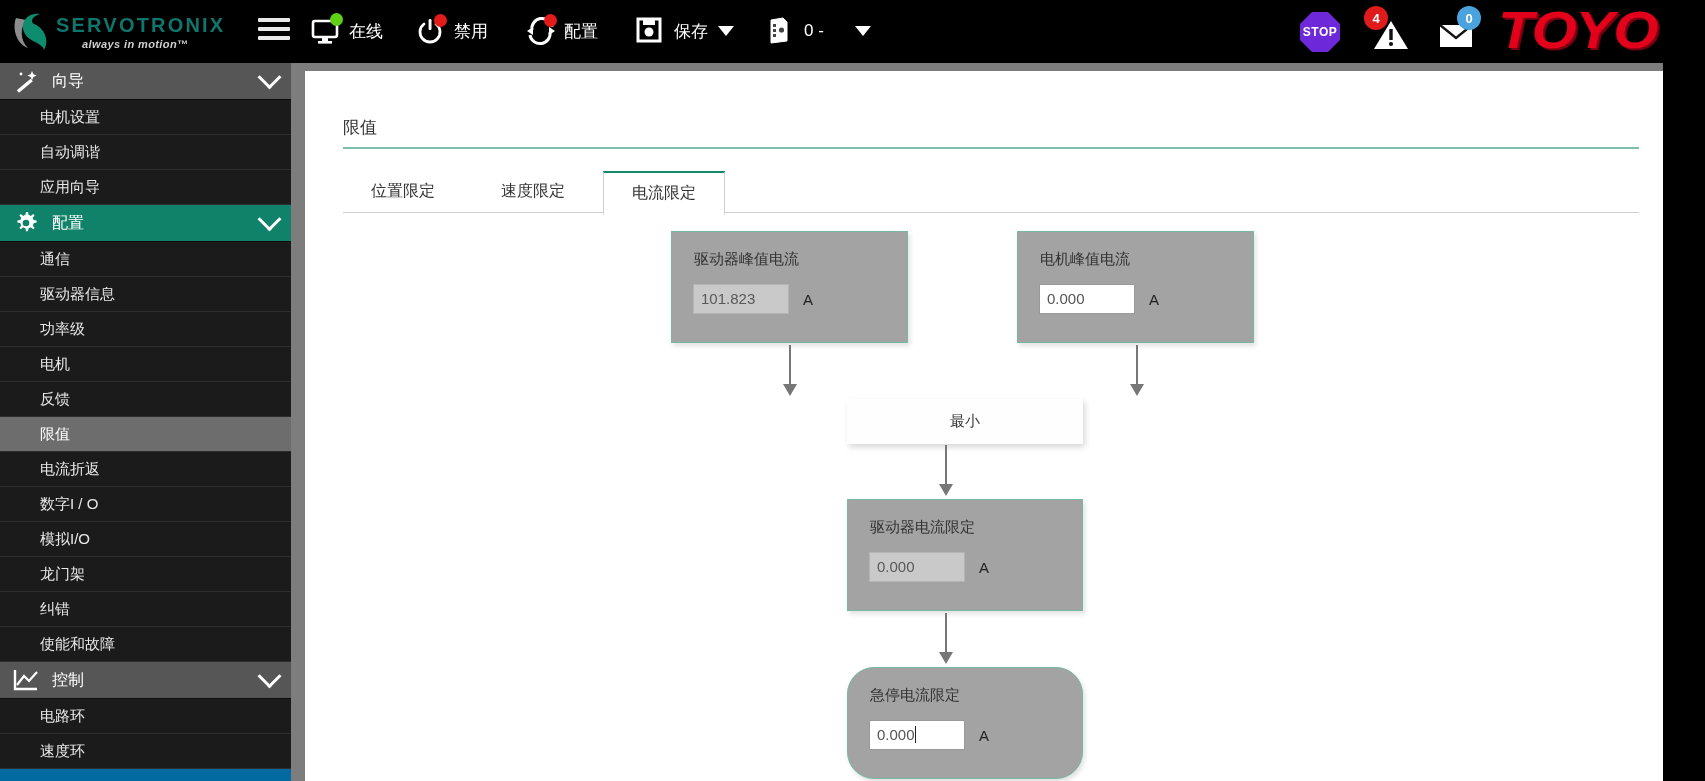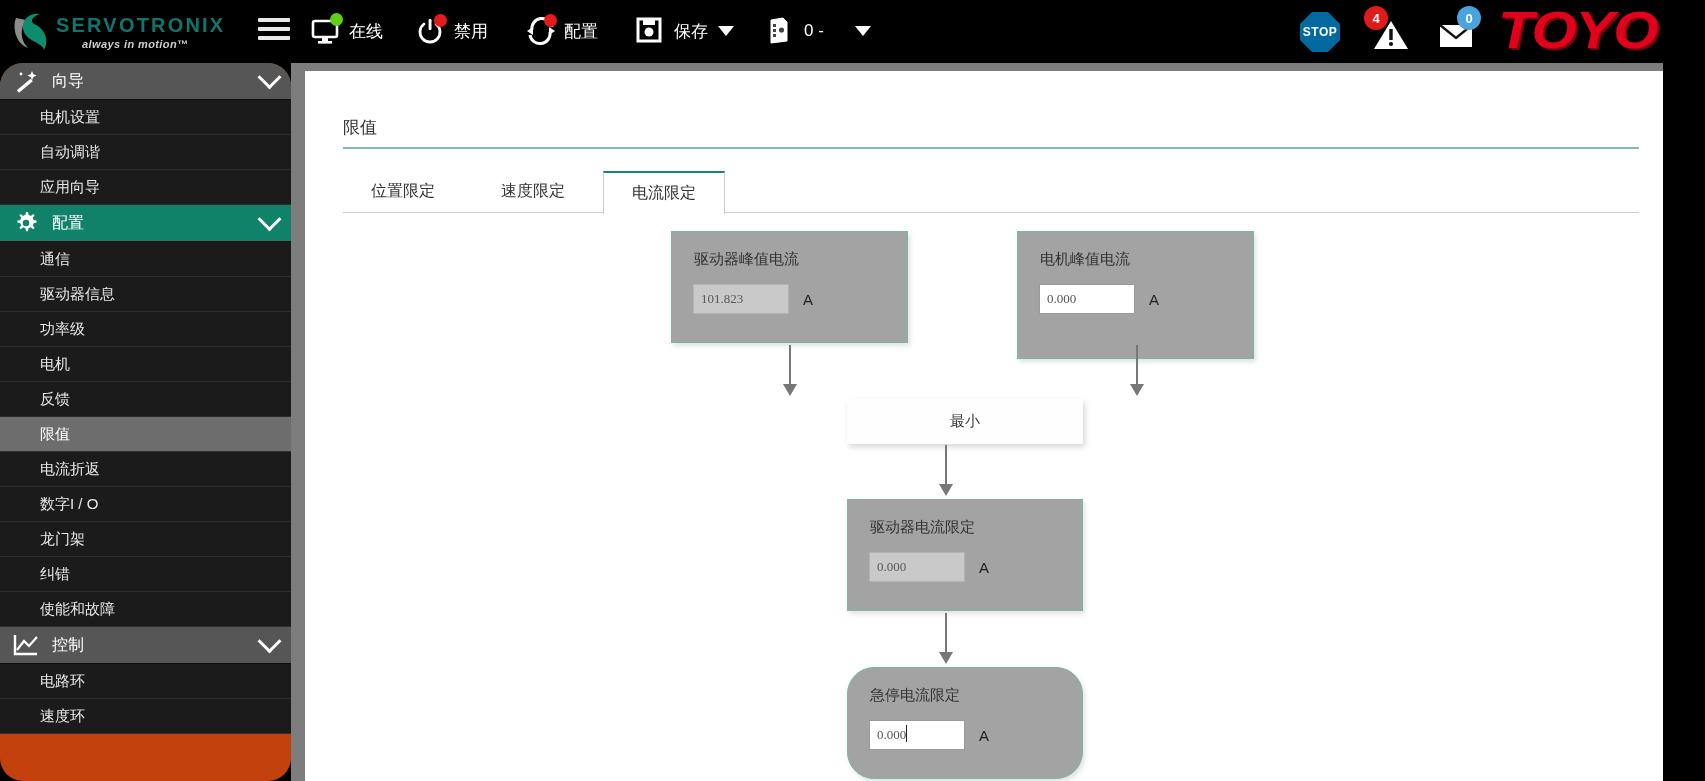--- a/index.html
+++ b/index.html
@@ -22,42 +22,42 @@
   .hamb i{display:block;height:4px;background:#e9e9e9;margin-bottom:5px;border-radius:1px;}
 
   .tbitem{position:absolute;top:10px;height:42px;display:flex;align-items:center;color:#fff;font-size:17px;cursor:pointer;}
   .tbitem .lbl{margin-left:9px;white-space:nowrap;}
   .ic{position:relative;width:30px;height:30px;display:inline-block;}
   .reddot{position:absolute;right:-2px;top:-2px;width:13px;height:13px;border-radius:50%;background:#e31b1b;}
   .greendot{position:absolute;right:-3px;top:-3px;width:13px;height:13px;border-radius:50%;background:#5fd015;}
 
   .caret{width:0;height:0;border-left:8px solid transparent;border-right:8px solid transparent;border-top:10px solid #fff;margin-left:10px;}
   .stop{position:absolute;left:1300px;top:12px;width:40px;height:40px;cursor:pointer;}
-  .stop .oct{width:40px;height:40px;background:#0369a1;
+  .stop .oct{width:40px;height:40px;background:#6d28d9;
     clip-path:polygon(30% 0,70% 0,100% 30%,100% 70%,70% 100%,30% 100%,0 70%,0 30%);
     display:flex;align-items:center;justify-content:center;}
   .stop .oct span{color:#fff;font-size:12px;font-weight:bold;letter-spacing:.5px;}
 
   .warnwrap{position:absolute;left:1370px;top:12px;width:42px;height:42px;cursor:pointer;}
   .mailwrap{position:absolute;left:1435px;top:12px;width:42px;height:42px;cursor:pointer;}
   .badge{position:absolute;left:-6px;top:-6px;width:24px;height:24px;border-radius:50%;display:flex;
     align-items:center;justify-content:center;color:#fff;font-size:13px;font-weight:bold;}
   .badge.red{background:#e01b1b;}
   .badge.blue{background:#4ba3dd;left:auto;right:-4px;}
 
   .toyo{position:absolute;left:1498px;top:2px;width:200px;height:92px;}
   .toyo-word{position:absolute;left:0;top:2px;font-size:52px;font-weight:bold;font-style:italic;color:#e2001a;
     letter-spacing:-1px;line-height:1;transform:scaleX(1.12);transform-origin:left top;
     text-shadow:2px 2px 0 #7a0010;}
   .toyo-rule{position:absolute;left:4px;top:62px;width:190px;height:2px;background:#3a3a3a;}
   .toyo-sub{position:absolute;left:6px;top:66px;font-size:15px;font-weight:bold;color:#2a2a2a;letter-spacing:4px;
     text-shadow:0 1px 0 #555;}
 
   
-  .sidebar{position:absolute;left:0;top:63px;width:291px;height:718px;background:#c2410c;overflow:hidden;border-radius:23px;}
+  .sidebar{position:absolute;left:0;top:63px;width:291px;height:718px;background:#0369a1;overflow:hidden;}
   .grp{display:flex;align-items:center;height:36px;background:#565656;color:#fff;font-size:16px;cursor:pointer;
        border-bottom:1px solid #0d0d0d;}
   .grp.active{background:#10826a;}
   .grp .gicon{width:52px;display:flex;justify-content:center;align-items:center;}
   .grp .gname{flex:1;}
   .grp .gchev{width:44px;display:flex;justify-content:center;}
   .chev{width:14px;height:14px;border-right:3px solid #fff;border-bottom:3px solid #fff;transform:rotate(45deg) translate(-3px,-3px);}
   .sub{height:34px;display:flex;align-items:center;padding-left:40px;color:#e8e8e8;font-size:15px;
        background:#1b1b1b;border-bottom:1px solid #2e2e2e;cursor:pointer;}
   .sub.sel{background:#6d6d6d;color:#fff;}
@@ -75,21 +75,21 @@
        font-size:16px;color:#333;cursor:pointer;background:transparent;}
   .tab.active{border:1px solid #cfcfcf;border-top:2px solid #16876d;border-bottom:1px solid #fff;background:#fff;z-index:2;}
 
   
   .flow{position:absolute;left:0;top:150px;width:1358px;height:560px;}
   .fbox{position:absolute;border:1px solid #74b8a5;background:#a3a3a3;box-sizing:border-box;
         box-shadow:2px 3px 5px rgba(0,0,0,.12);}
   .fbox .flabel{position:absolute;left:22px;top:18px;font-size:15px;color:#333;}
   .fld{position:absolute;left:21px;top:52px;display:flex;align-items:center;}
   .inp{width:96px;height:30px;border:1px solid #9a9a9a;box-sizing:border-box;background:#fff;color:#555;
-       font-size:13px;padding:0 7px;line-height:28px;font-family:Liberation Serif, serif;}
+       font-size:15px;padding:0 7px;line-height:28px;font-family:Liberation Sans, sans-serif;}
   .inp.dis{background:#c9c9c9;border:1px solid #b4b4b4;color:#595959;}
   .inp.caret-on{position:relative;}
   .cursor{display:inline-block;width:1px;height:17px;background:#222;vertical-align:-3px;margin-left:0px;}
   .unit{margin-left:14px;font-size:15px;color:#222;}
 
   .minbox{position:absolute;background:#fefefe;box-shadow:2px 3px 6px rgba(0,0,0,.16);
           display:flex;align-items:center;justify-content:center;font-size:15px;color:#333;}
 
   .arrow{position:absolute;width:2px;background:#777;}
   .arrow:after{content:"";position:absolute;left:-6px;bottom:-11px;width:0;height:0;
@@ -267,20 +267,23 @@
     <div class="sub sel">
         <span>限值</span>
       </div>
     <div class="sub">
         <span>电流折返</span>
       </div>
     <div class="sub">
         <span>数字I / O</span>
       </div>
     <div class="sub">
+        <span>模拟I/O</span>
+      </div>
+    <div class="sub">
         <span>龙门架</span>
       </div>
     <div class="sub">
         <span>纠错</span>
       </div>
     <div class="sub">
         <span>使能和故障</span>
       </div>
 
     <div class="grp">
@@ -325,21 +328,21 @@
       <div class="flow">
 
         <div class="fbox" style="left:366px;top:10px;width:237px;height:112px;">
           <div class="flabel">驱动器峰值电流</div>
           <div class="fld">
             <span class="inp dis">101.823</span>
             <span class="unit">A</span>
           </div>
         </div>
 
-        <div class="fbox" style="left:712px;top:10px;width:237px;height:128px;">
+        <div class="fbox" style="left:712px;top:10px;width:237px;height:112px;">
           <div class="flabel">电机峰值电流</div>
           <div class="fld">
             <span class="inp">0.000</span>
             <span class="unit">A</span>
           </div>
         </div>
 
         <div class="arrow" style="left:484px;top:124px;height:40px;"></div>
         <div class="arrow" style="left:831px;top:124px;height:40px;"></div>
 

